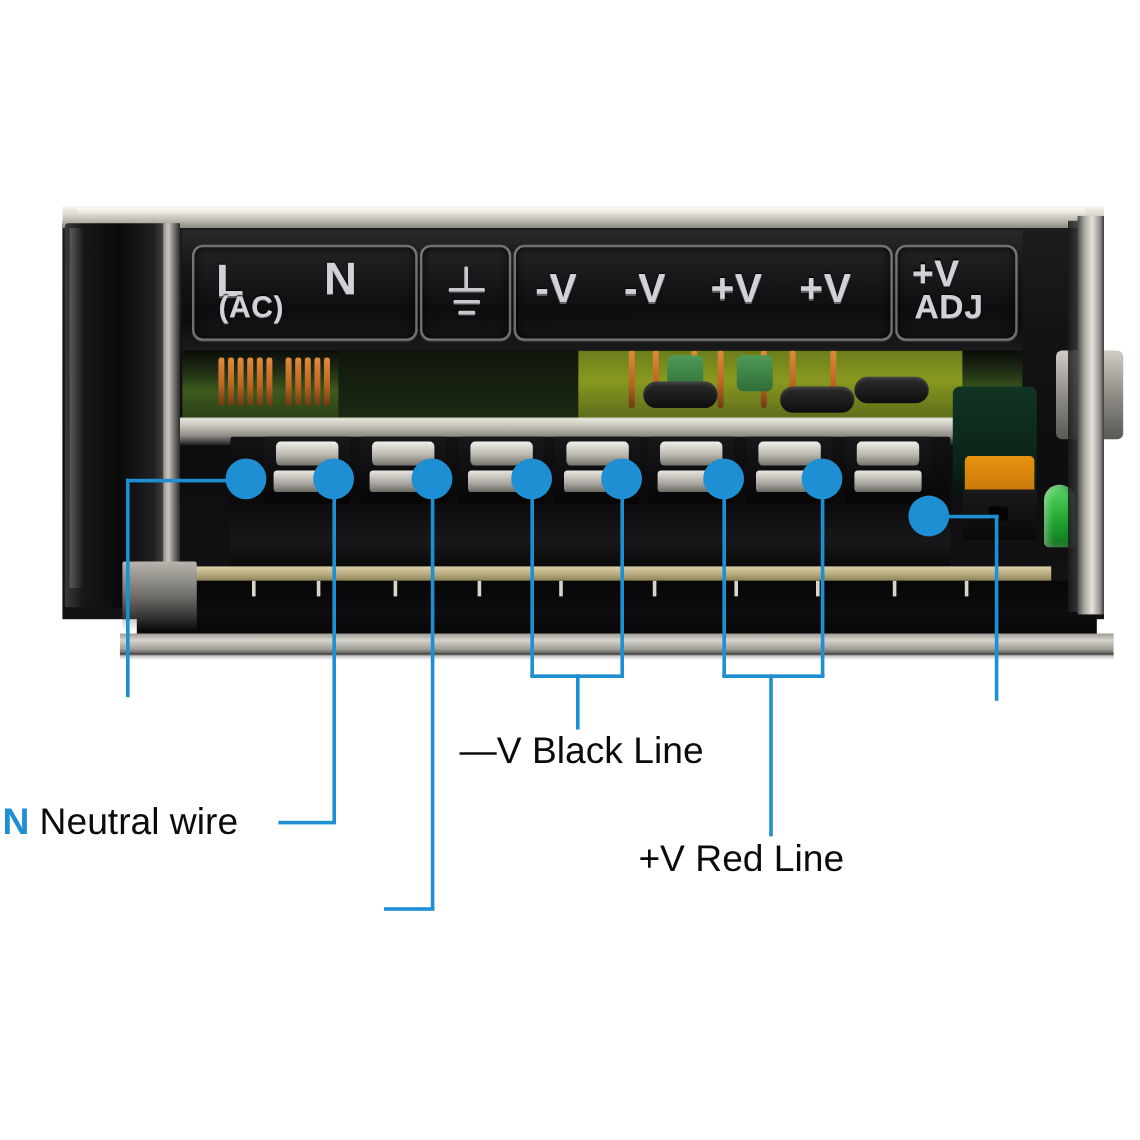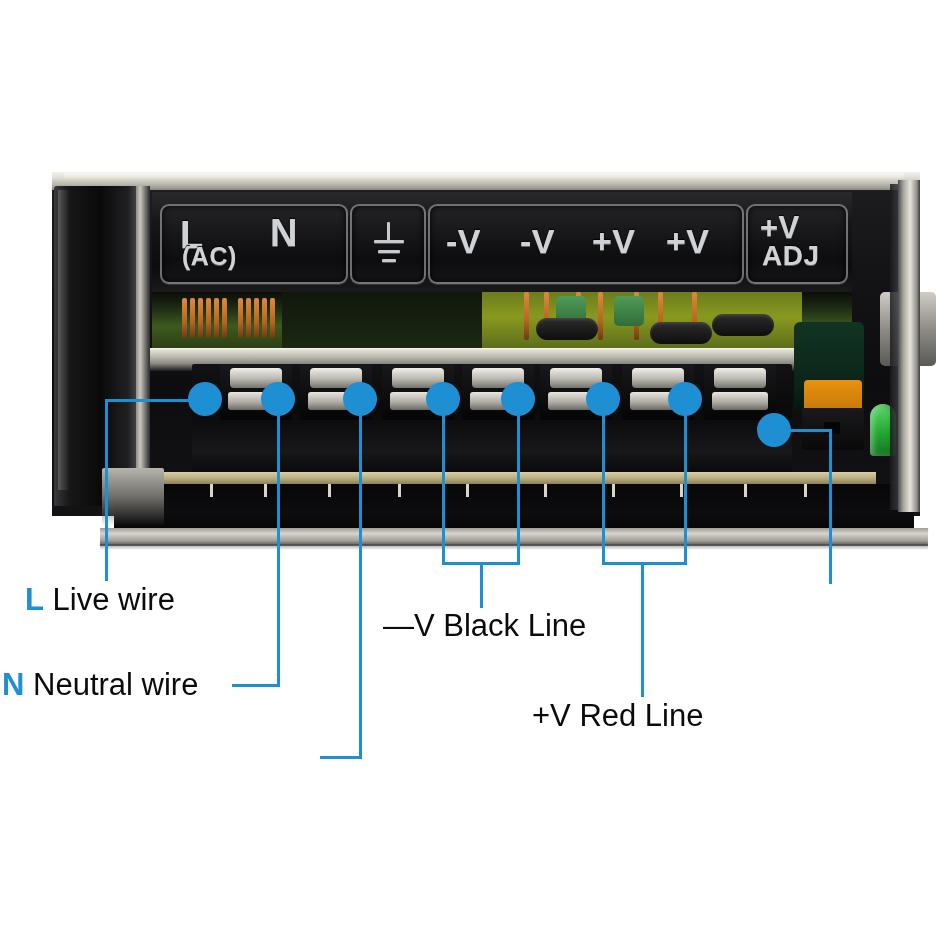--- a/index.html
+++ b/index.html
@@ -314,24 +314,20 @@
 
     <div class="ln lnv" style="left:602px;top:399px;height:165px"></div>
     <div class="ln lnv" style="left:684px;top:399px;height:165px"></div>
     <div class="ln lnh" style="left:602px;top:562px;width:85px"></div>
     <div class="ln lnv" style="left:641px;top:562px;height:135px"></div>
 
     <div class="ln lnh" style="left:788px;top:429px;width:44px"></div>
     <div class="ln lnv" style="left:829px;top:429px;height:155px"></div>
   </div>
 
-  <div class="cap" style="left:25px;top:583px">
-    <span class="key">L</span>
-    <span>Live wire</span>
-  </div>
 
   <div class="cap" style="left:2px;top:668px">
     <span class="key">N</span>
     <span>Neutral wire</span>
   </div>
 
 
   <div class="cap" style="left:383px;top:609px">
     <span>—V Black Line</span>
   </div>

